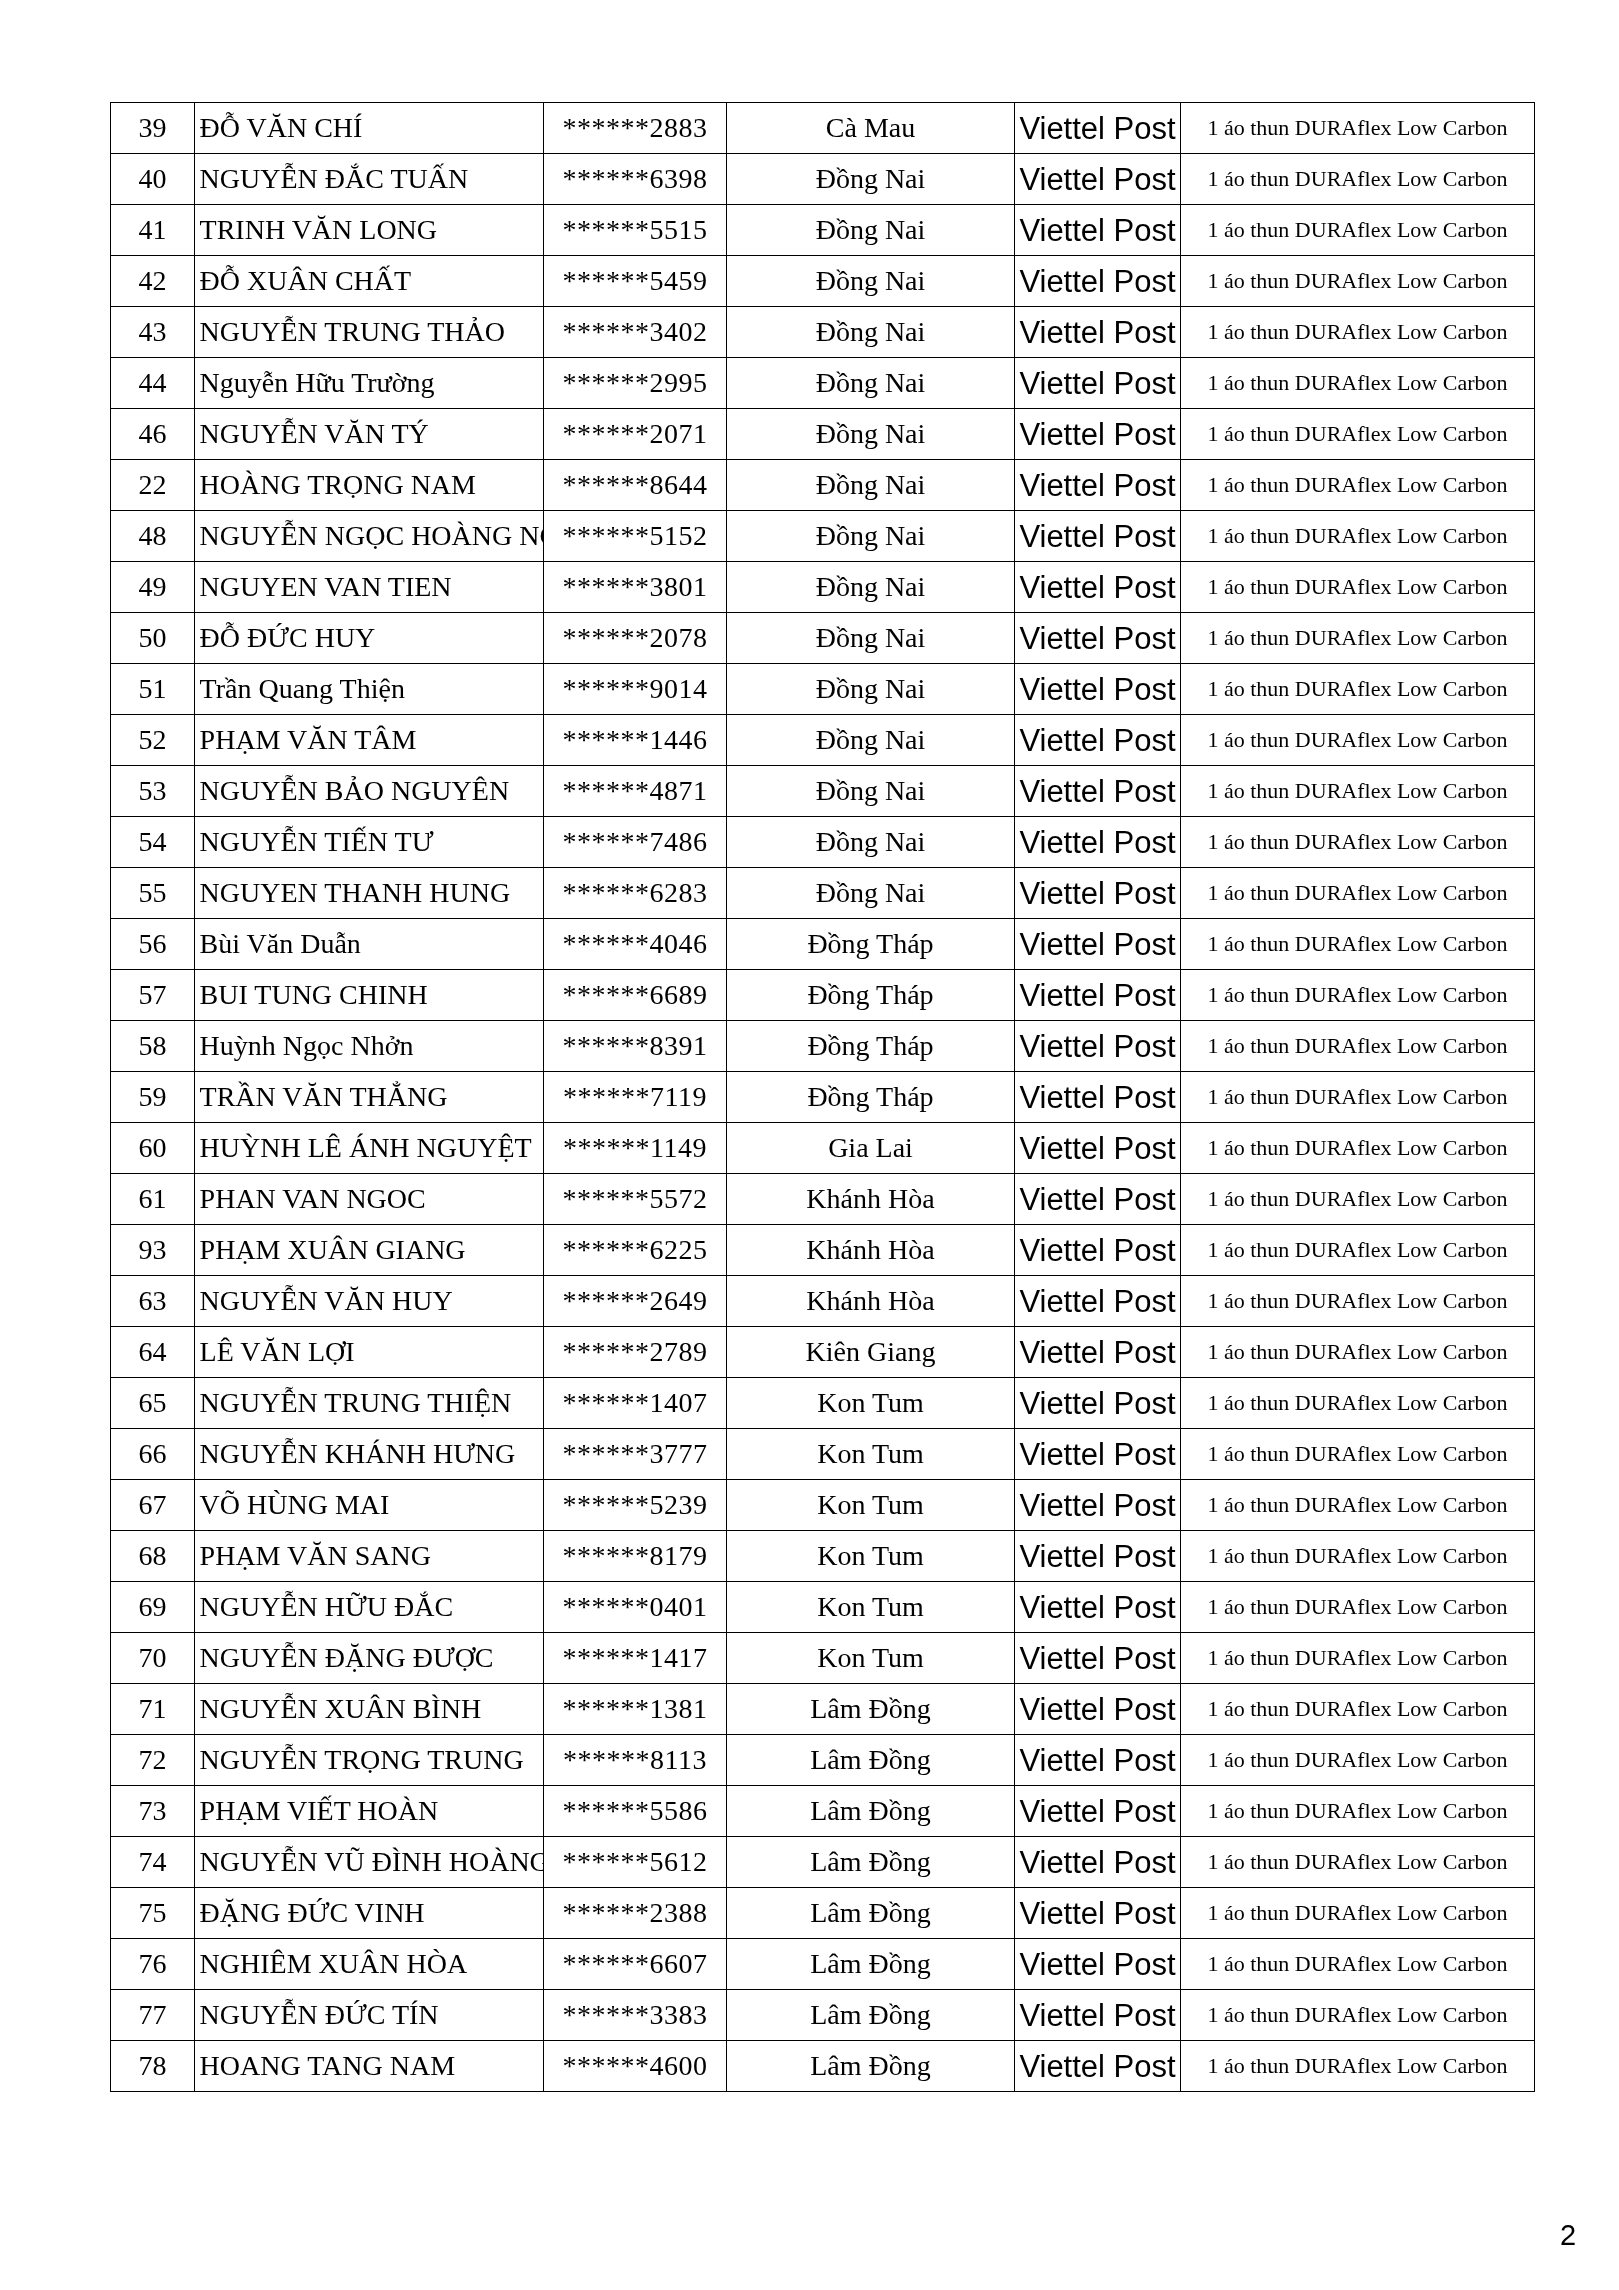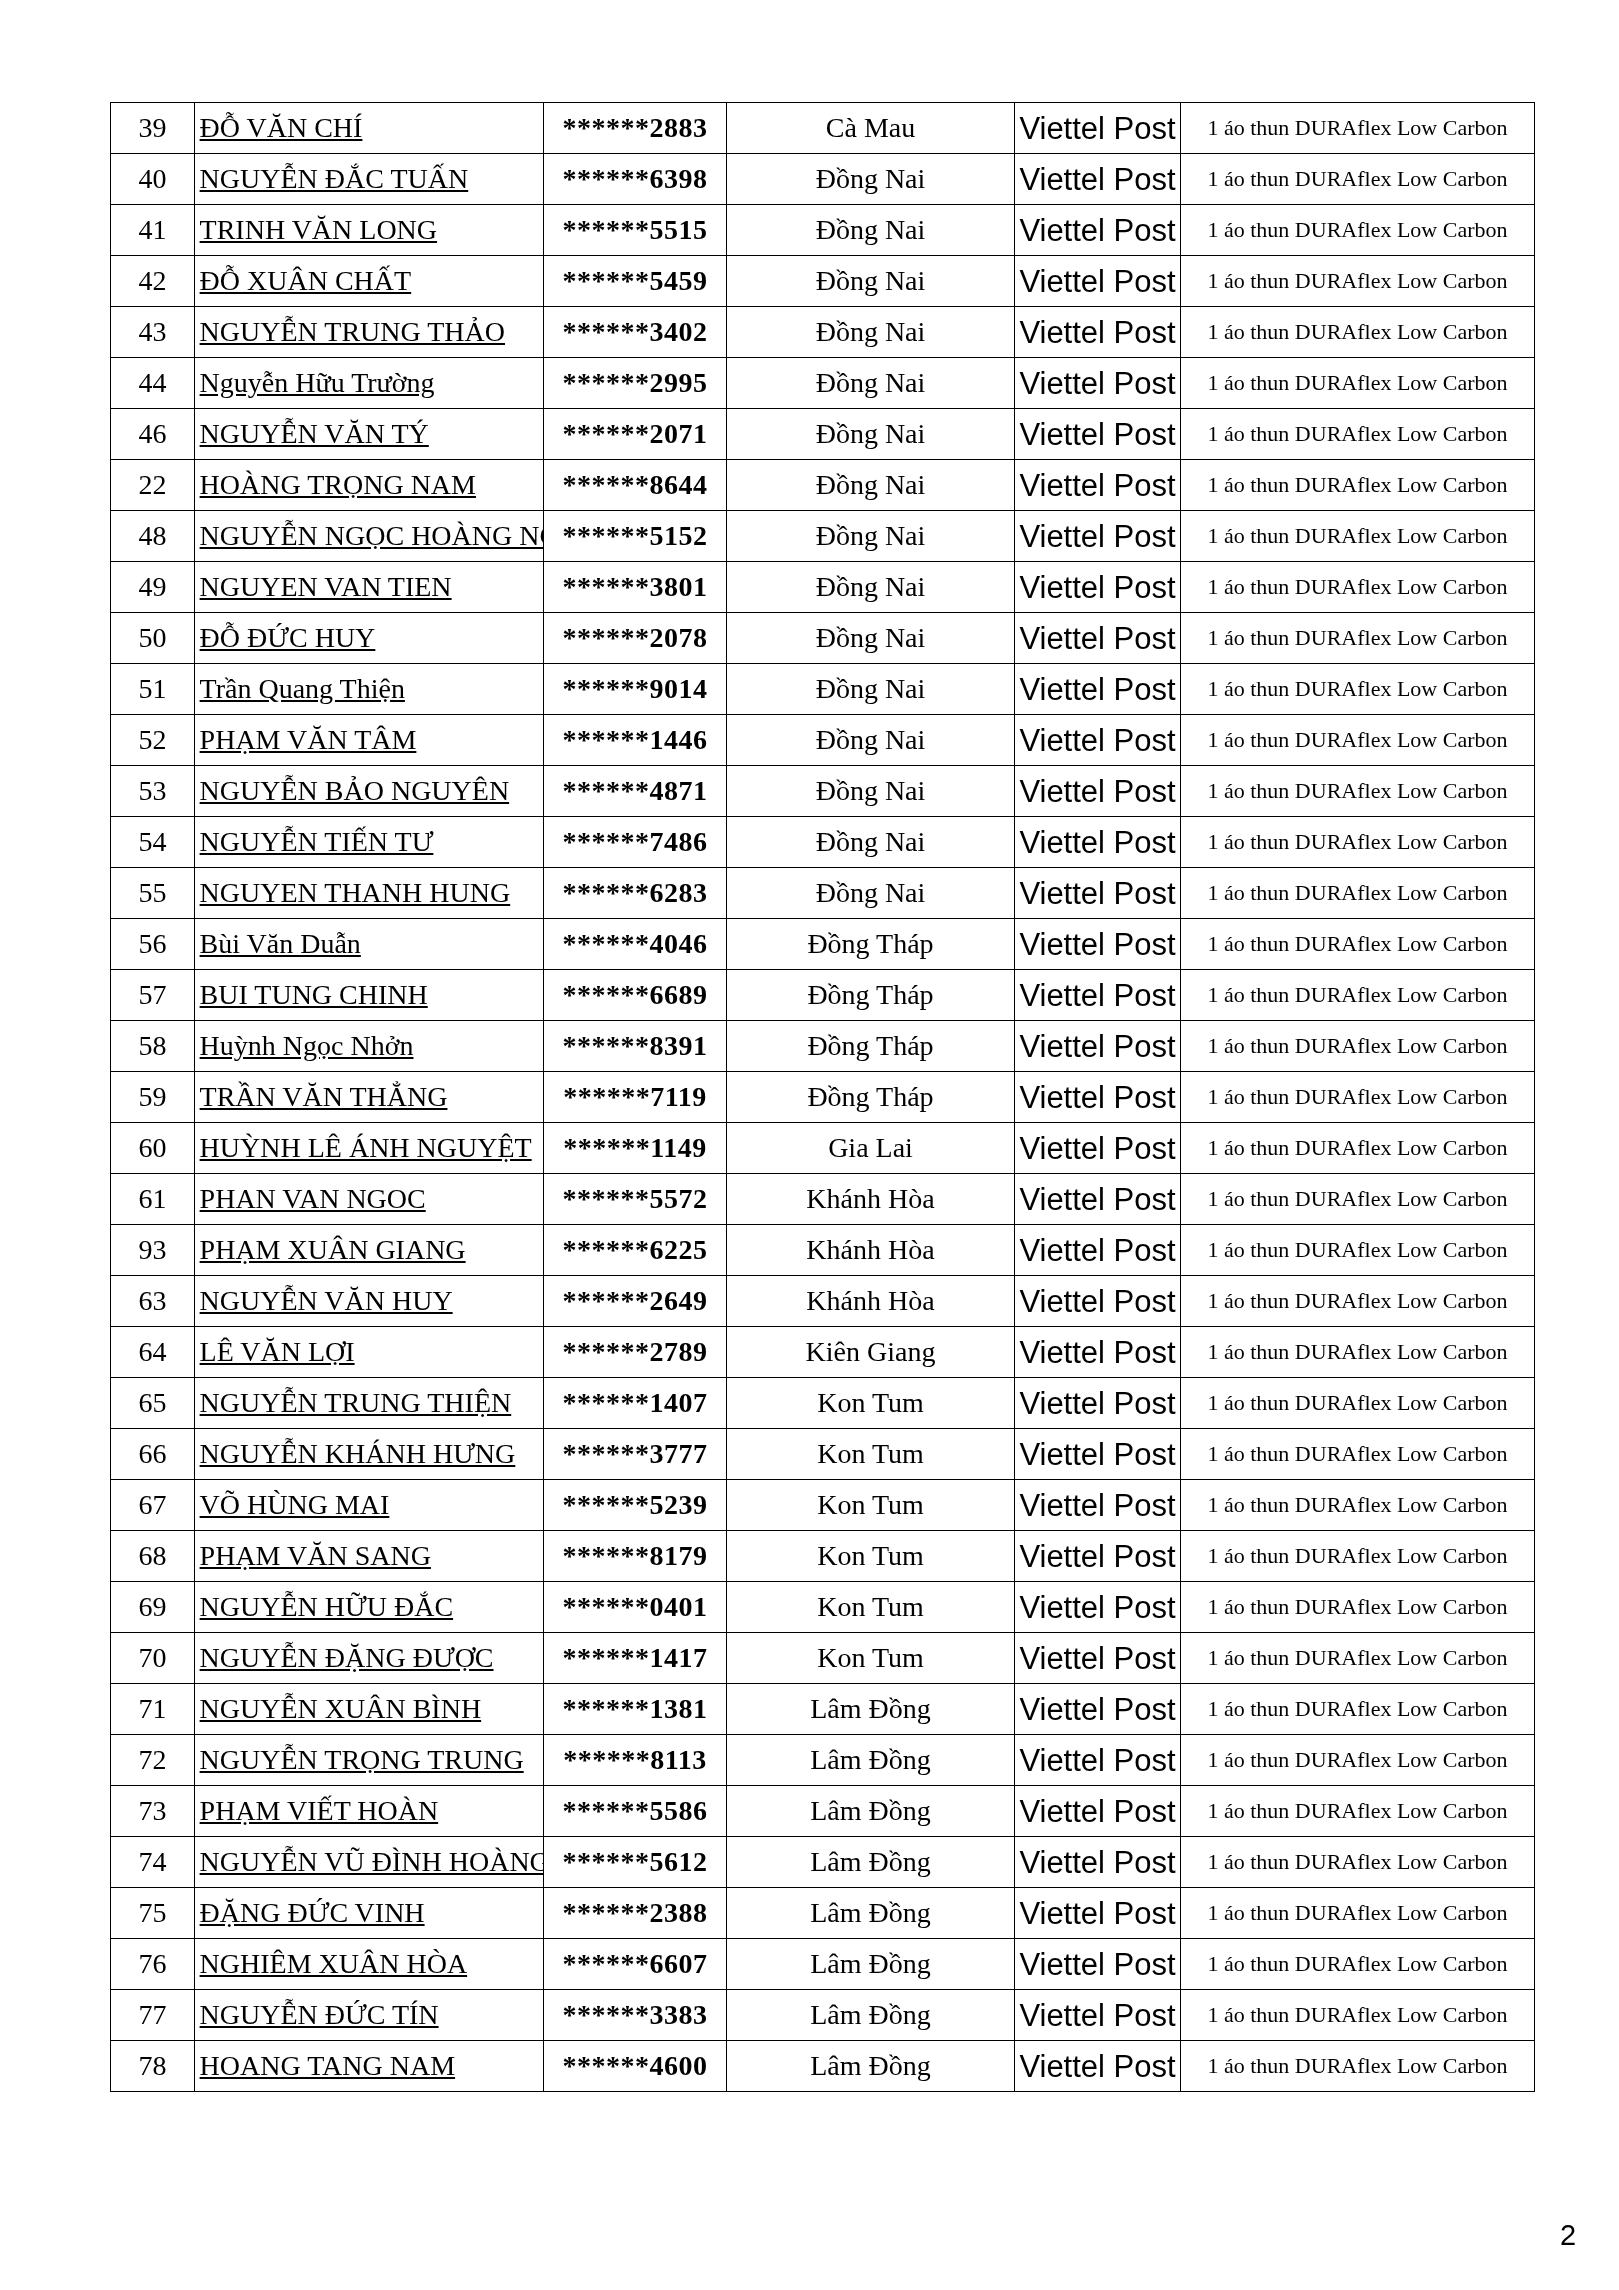--- a/index.html
+++ b/index.html
@@ -26,23 +26,22 @@
     font-size: 28px;
     line-height: 1;
     text-align: center;
     vertical-align: middle;
     white-space: nowrap;
     overflow: hidden;
   }
   .doc-table td.c-name {
     text-align: left;
     padding-left: 4.6px;
-    text-decoration: underline;
-  }
-  .doc-table td.c-phone { letter-spacing: 0.5px; font-weight: bold; }
+  }
+  .doc-table td.c-phone { letter-spacing: 0.5px; }
   .doc-table td.c-carrier {
     font-family: "Liberation Sans", sans-serif;
     font-size: 31px;
   }
   .doc-table td.c-prize {
     font-size: 22px;
     margin-left: 24px;
   }
   .page-number {
     position: absolute;

